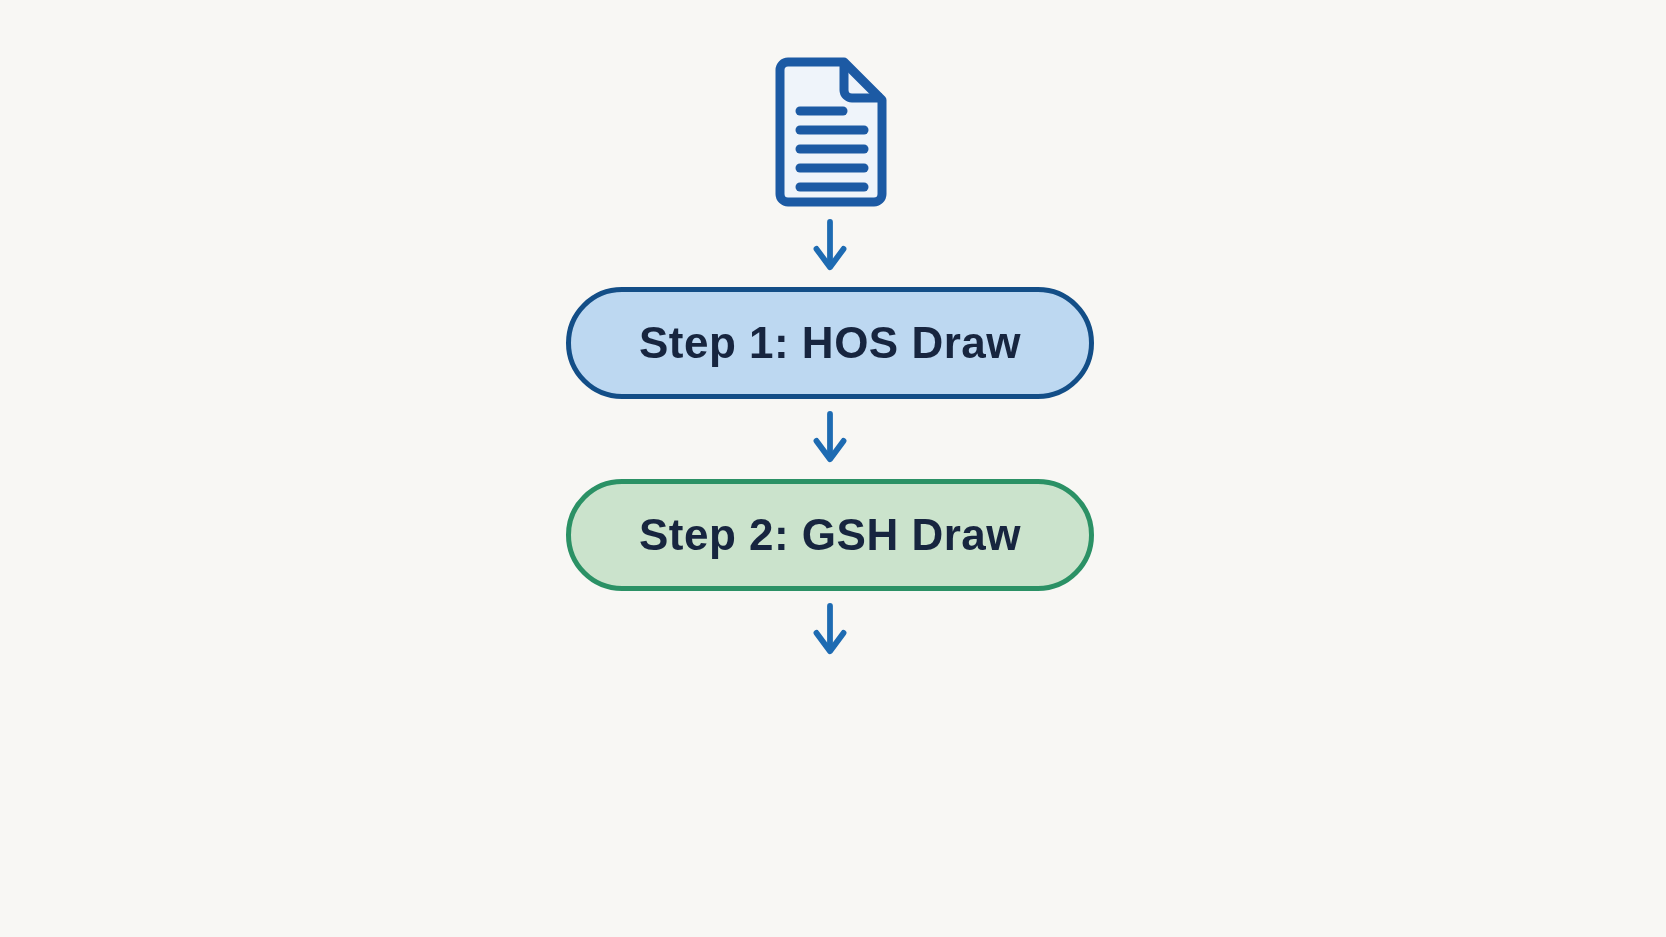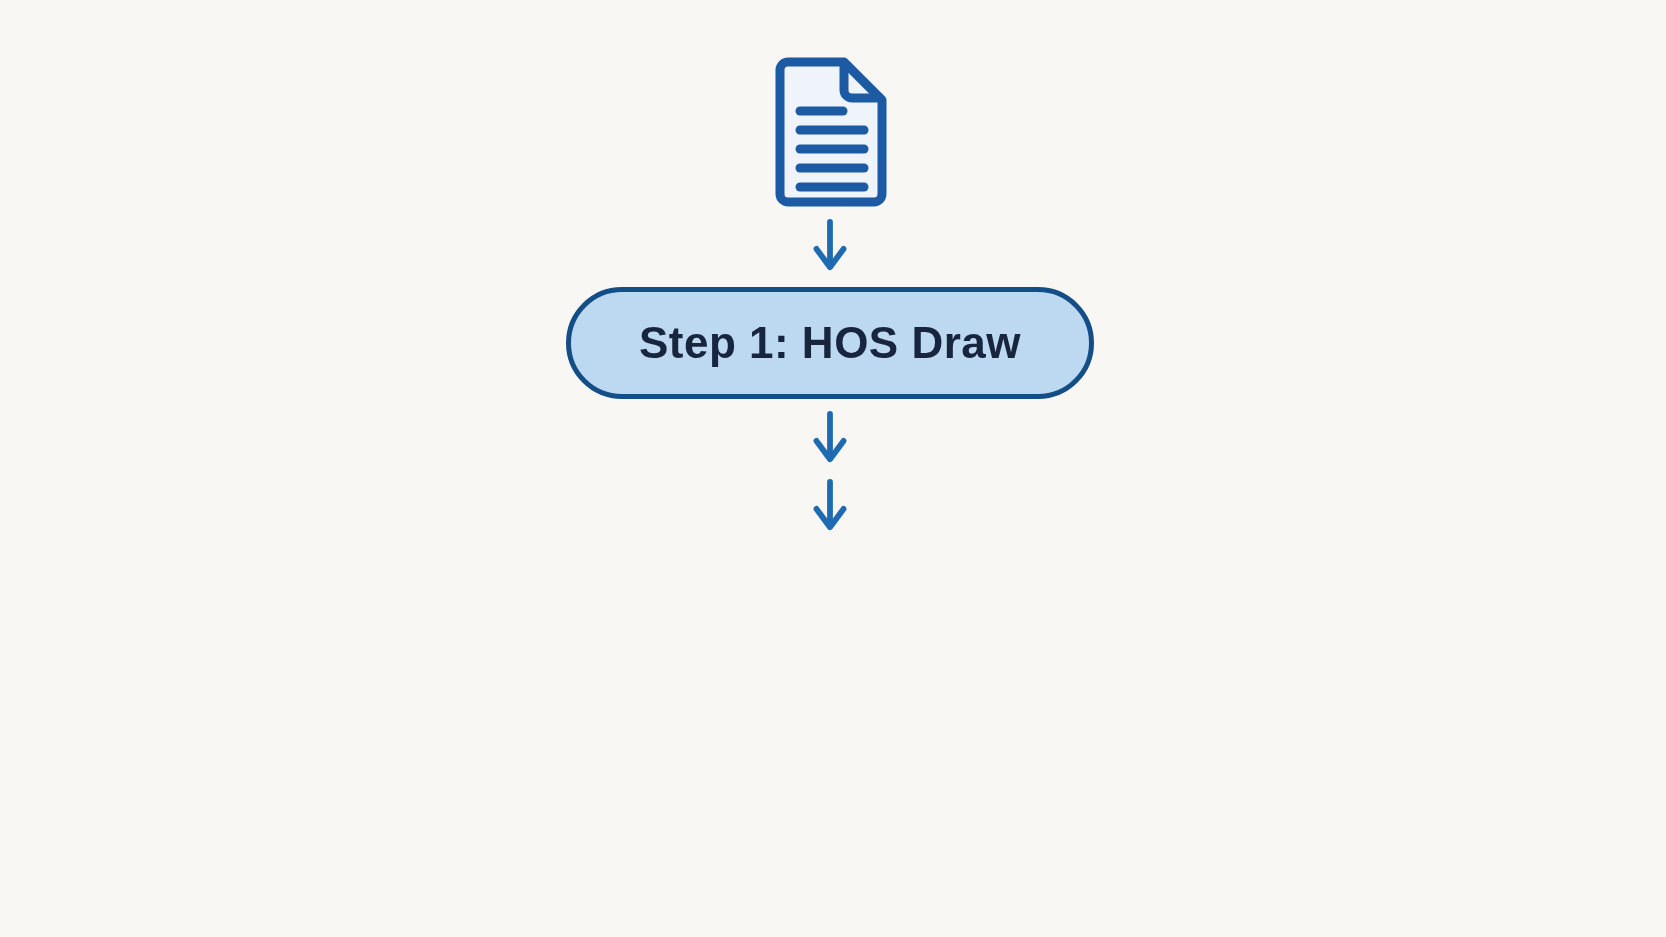--- a/index.html
+++ b/index.html
@@ -94,20 +94,23 @@
     <span class="step-label">Step 1: HOS Draw</span>
   </div>
 
   <div class="arrow-wrap">
     <svg viewBox="0 0 40 58" fill="none" xmlns="http://www.w3.org/2000/svg">
       <path d="M20 3 V44" stroke="var(--arrow, #1e6bb2)" stroke-width="6" stroke-linecap="round"></path>
       <path d="M6 31 L20 50 L34 31" stroke="var(--arrow, #1e6bb2)" stroke-width="6" stroke-linecap="round" stroke-linejoin="round"></path>
     </svg>
   </div>
 
+  <div class="step-pill" style="background: rgb(203, 227, 204); border-color: rgb(43, 145, 101);">
+    <span class="step-label">Step 2: GSH Draw</span>
+  </div>
 
   <div class="arrow-wrap">
     <svg viewBox="0 0 40 58" fill="none" xmlns="http://www.w3.org/2000/svg">
       <path d="M20 3 V44" stroke="var(--arrow, #1e6bb2)" stroke-width="6" stroke-linecap="round"></path>
       <path d="M6 31 L20 50 L34 31" stroke="var(--arrow, #1e6bb2)" stroke-width="6" stroke-linecap="round" stroke-linejoin="round"></path>
     </svg>
   </div>
 
 
 </div>

